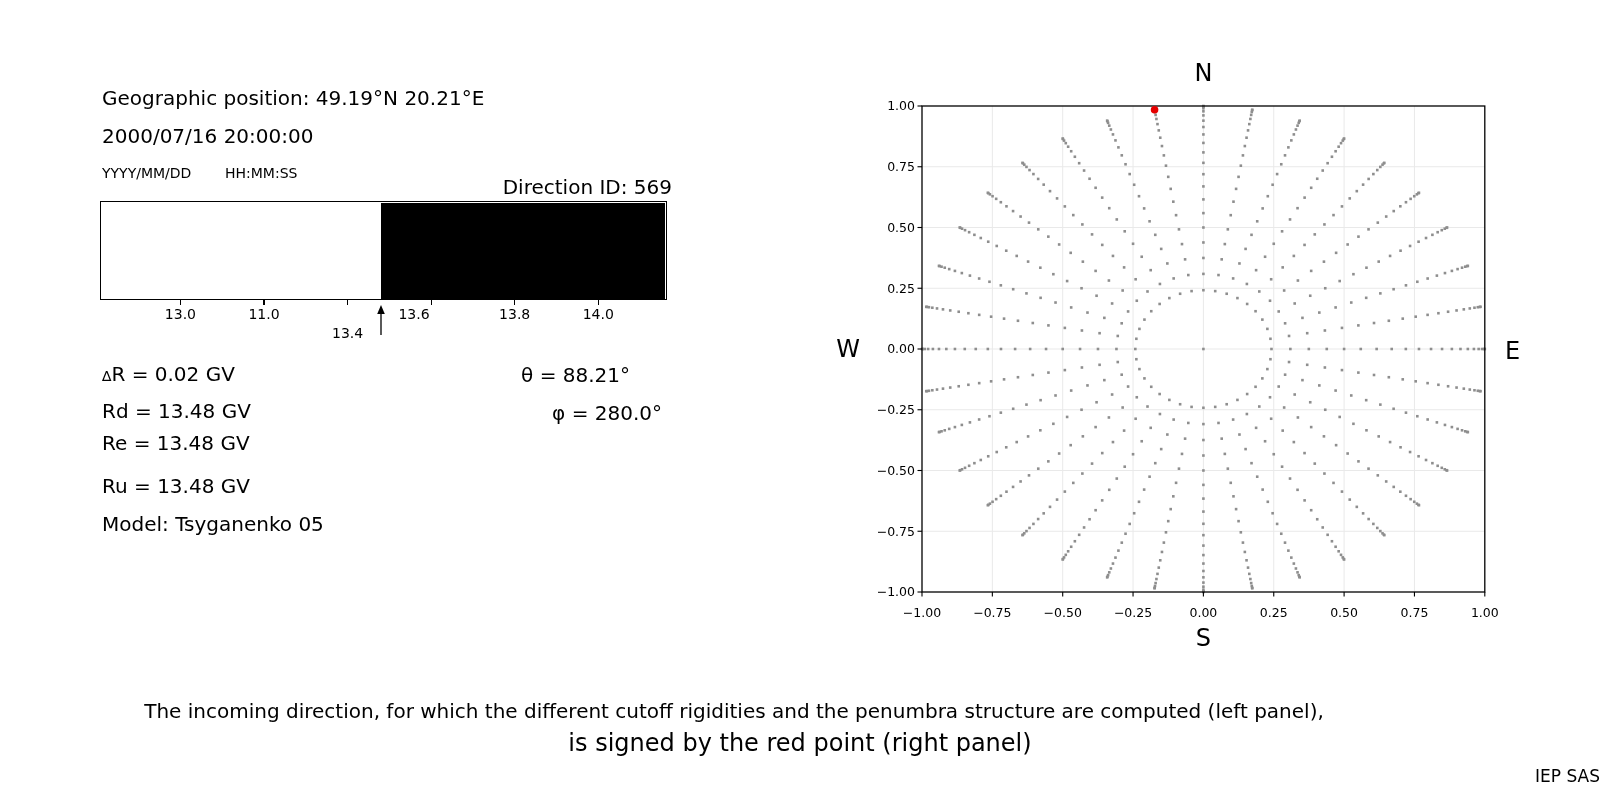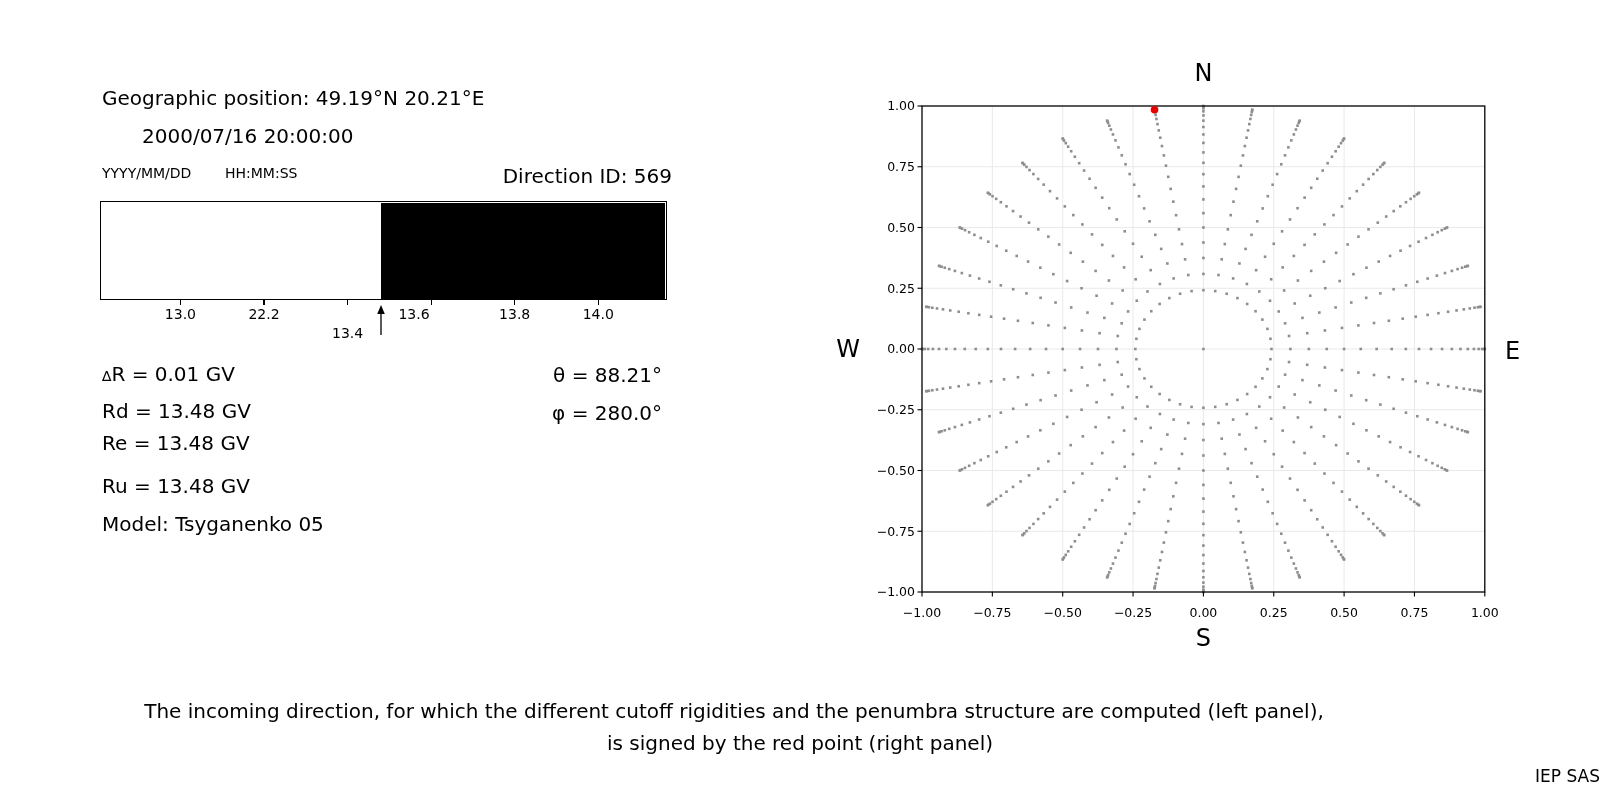--- a/index.html
+++ b/index.html
@@ -7,91 +7,91 @@
     width:1600px;height:800px;position:relative;background:#ffffff;
     font-family:"DejaVu Sans",sans-serif;color:#000;overflow:hidden;
   }
   .abs{position:absolute;}
   .t20{font-size:20px;line-height:23px;white-space:nowrap;}
   .t14{font-size:14px;line-height:16px;white-space:nowrap;}
   .t12{font-size:12.5px;line-height:14px;white-space:nowrap;}
 
   
   #geo{left:102px;top:87px;}
-  #datetime{left:102px;top:125px;margin-left:40px;}
+  #datetime{left:102px;top:125px;}
   #fmt-date{left:102px;top:165px;}
   #fmt-time{left:225px;top:165px;}
-  #direction-id{right:928px;top:165px;text-align:right;}
+  #direction-id{right:928px;top:176px;text-align:right;}
 
   
   #penumbra{left:100px;top:201px;width:567px;height:160px;}
   #bar-box{left:0;top:0;width:567px;height:99px;border:1.5px solid #000;
            box-sizing:border-box;background:#fff;}
   #black-seg{top:1.5px;height:96px;background:#000;}
   .ptick{top:99px;width:1.2px;height:5px;background:#000;}
   .pticklabel{top:105px;width:60px;text-align:center;}
   #marker-arrow{top:103px;width:16px;height:33px;}
   #marker-label{top:134px;width:140px;text-align:center;}
 
   
   .inforow{left:102px;}
   #row-dr{top:362.5px;}
   #row-rd{top:399.5px;}
   #row-re{top:432px;}
   #row-ru{top:475px;}
   #row-model{top:512.5px;}
-  #row-theta{right:938px;top:364px;text-align:right;}
+  #row-theta{right:970px;top:364px;text-align:right;}
   #row-phi{right:938px;top:401.5px;text-align:right;}
   .small-delta{font-size:14px;}
 
   
   #dirplot{left:820px;top:40px;width:760px;height:620px;}
   #dirplot text{font-family:"DejaVu Sans",sans-serif;fill:#000;}
   #dirplot .compass{font-size:24px;}
   #dirplot .ticklab{font-size:12.5px;}
 
   
   #cap1{left:0;top:699px;width:1468px;text-align:center;font-size:20px;line-height:24px;}
-  #cap2{left:0;top:731px;width:1600px;text-align:center;font-size:20px;line-height:24px;}
+  #cap2{left:0;top:731px;width:1600px;text-align:center;font-size:24px;line-height:24px;}
   #credit{left:0;top:769px;width:1600px;text-align:right;font-size:17px;line-height:15px;}
 </style>
 </head>
 <body>
 
 <div class="abs t20" id="geo">Geographic position: 49.19°N 20.21°E</div>
 <div class="abs t20" id="datetime">2000/07/16 20:00:00</div>
 <div class="abs t14" id="fmt-date">YYYY/MM/DD</div>
 <div class="abs t14" id="fmt-time">HH:MM:SS</div>
 <div class="abs t20" id="direction-id">Direction ID: 569</div>
 
 <div class="abs" id="penumbra">
   <div class="abs" id="bar-box"></div>
   <div class="abs" id="black-seg" style="left: 280.993px; width: 284.507px; background: rgb(0, 0, 0);"></div>
   <div class="abs" id="penumbra-axis">
       <div class="abs ptick" style="left: 79.86px;"></div>
       <div class="abs t14 pticklabel" style="left: 50.46px;">13.0</div>
       <div class="abs ptick" style="left: 163.416px;"></div>
-      <div class="abs t14 pticklabel" style="left: 134.016px;">22.2</div>
+      <div class="abs t14 pticklabel" style="left: 134.016px;">11.0</div>
       <div class="abs ptick" style="left: 246.971px;"></div>
       <div class="abs t14 pticklabel" style="left: 217.571px; margin-top: 19px;">13.4</div>
       <div class="abs ptick" style="left: 330.527px;"></div>
       <div class="abs t14 pticklabel" style="left: 284px;">13.6</div>
       <div class="abs ptick" style="left: 414.082px;"></div>
       <div class="abs t14 pticklabel" style="left: 384.682px;">13.8</div>
       <div class="abs ptick" style="left: 497.638px;"></div>
       <div class="abs t14 pticklabel" style="left: 468.238px;">14.0</div>
     </div>
   <svg class="abs" id="marker-arrow" viewBox="0 0 16 33" style="left: 272.993px;">
     <line x1="8" y1="31" x2="8" y2="7" stroke="#000" stroke-width="1.3"></line>
     <polygon points="4.2,10 8,1 11.8,10" fill="#000"></polygon>
   </svg>
   <div class="abs t12" id="marker-label" style="left: 210.993px;"></div>
 </div>
 
-<div class="abs t20 inforow" id="row-dr"><span class="small-delta">∆</span><span>R = 0.01 GV</span></div>
+<div class="abs t20 inforow" id="row-dr"><span class="small-delta">∆</span><span>R = 0.02 GV</span></div>
 <div class="abs t20 inforow" id="row-rd">Rd = 13.48 GV</div>
 <div class="abs t20 inforow" id="row-re">Re = 13.48 GV</div>
 <div class="abs t20 inforow" id="row-ru">Ru = 13.48 GV</div>
 <div class="abs t20 inforow" id="row-model">Model: Tsyganenko 05</div>
 <div class="abs t20" id="row-theta">θ = 88.21°</div>
 <div class="abs t20" id="row-phi">φ = 280.0°</div>
 
 <svg class="abs" id="dirplot" viewBox="0 0 760 620">
     <g>
       <line x1="172.35" y1="66" x2="172.35" y2="552" stroke="#e9e9e9" stroke-width="1"></line>

